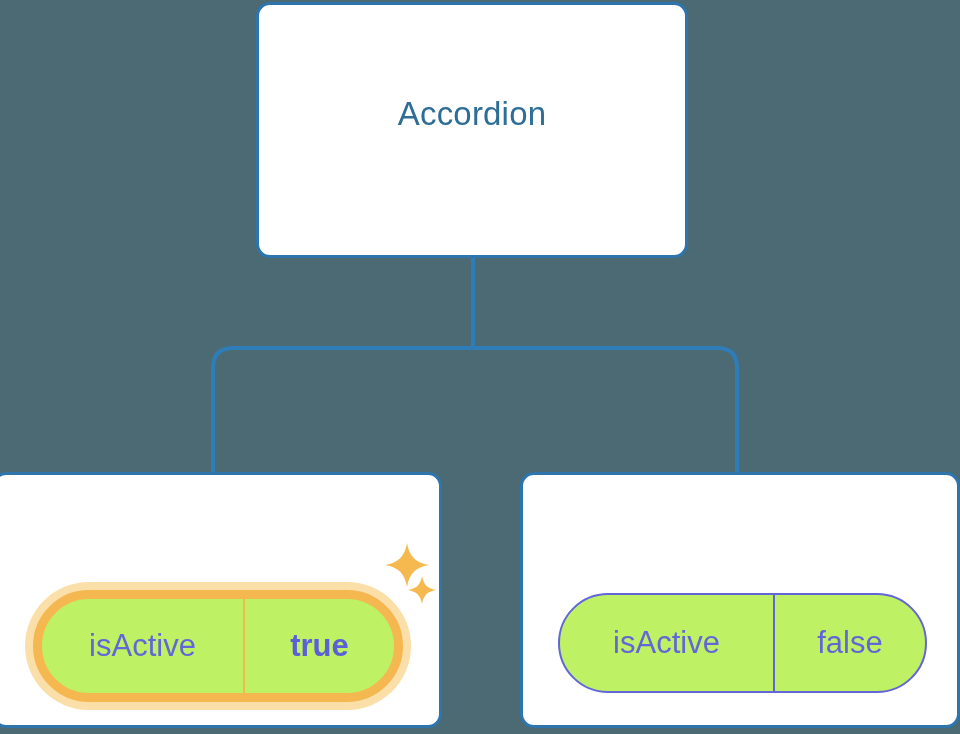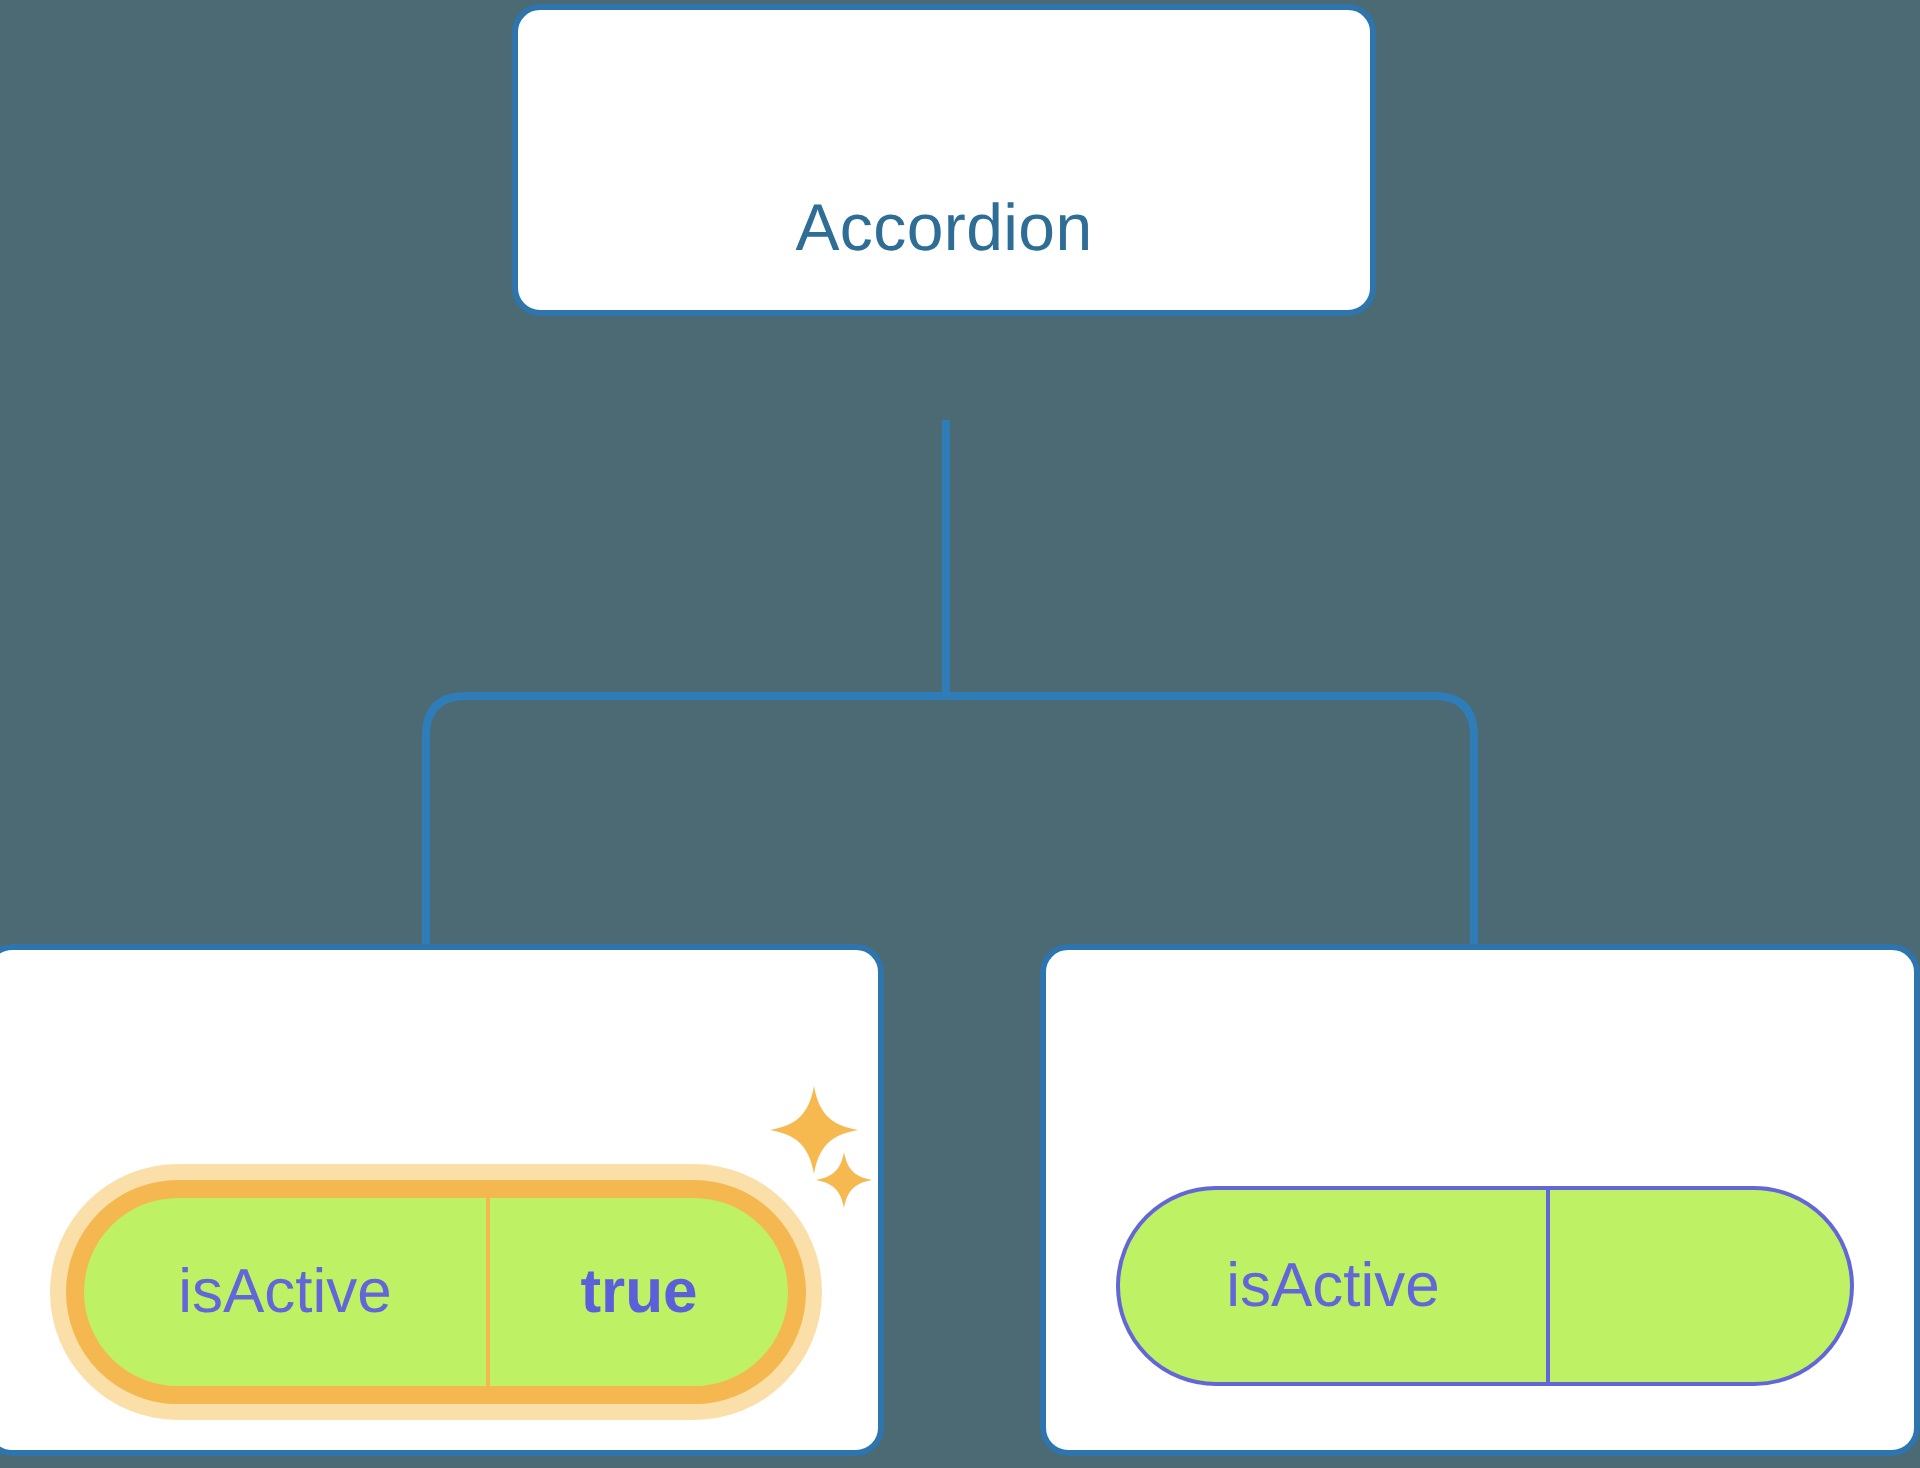--- a/index.html
+++ b/index.html
@@ -50,21 +50,21 @@
     font-weight: 400;
     letter-spacing: 0.2px;
     white-space: nowrap;
   }
 
   
   #card-accordion {
     left: 256px;
     top: 2px;
     width: 432px;
-    height: 156px;
+    height: 256px;
   }
   #card-accordion .node-title {
     top: 90px;
   }
 
   
   #card-panel-left {
     left: -8px;
     top: 472px;
     width: 450px;
@@ -205,16 +205,17 @@
     <path d="M22 0 C24.4 13.6 30.4 19.6 44 22 C30.4 24.4 24.4 30.4 22 44 C19.6 30.4 13.6 24.4 0 22 C13.6 19.6 19.6 13.6 22 0 Z" fill="#F6B94F"></path>
   </svg>
   <svg class="sparkle" id="sparkle-small" viewBox="0 0 28 28">
     <path d="M14 0 C15.6 8.7 19.3 12.4 28 14 C19.3 15.6 15.6 19.3 14 28 C12.4 19.3 8.7 15.6 0 14 C8.7 12.4 12.4 8.7 14 0 Z" fill="#F6B94F"></path>
   </svg>
 
   <div class="node-card" id="card-panel-right">
 
     <div class="prop-pill" id="pill-right">
       <div class="prop-key">isActive</div>
+      <div class="prop-value">false</div>
     </div>
   </div>
 
 </div>
 
 </body></html>

